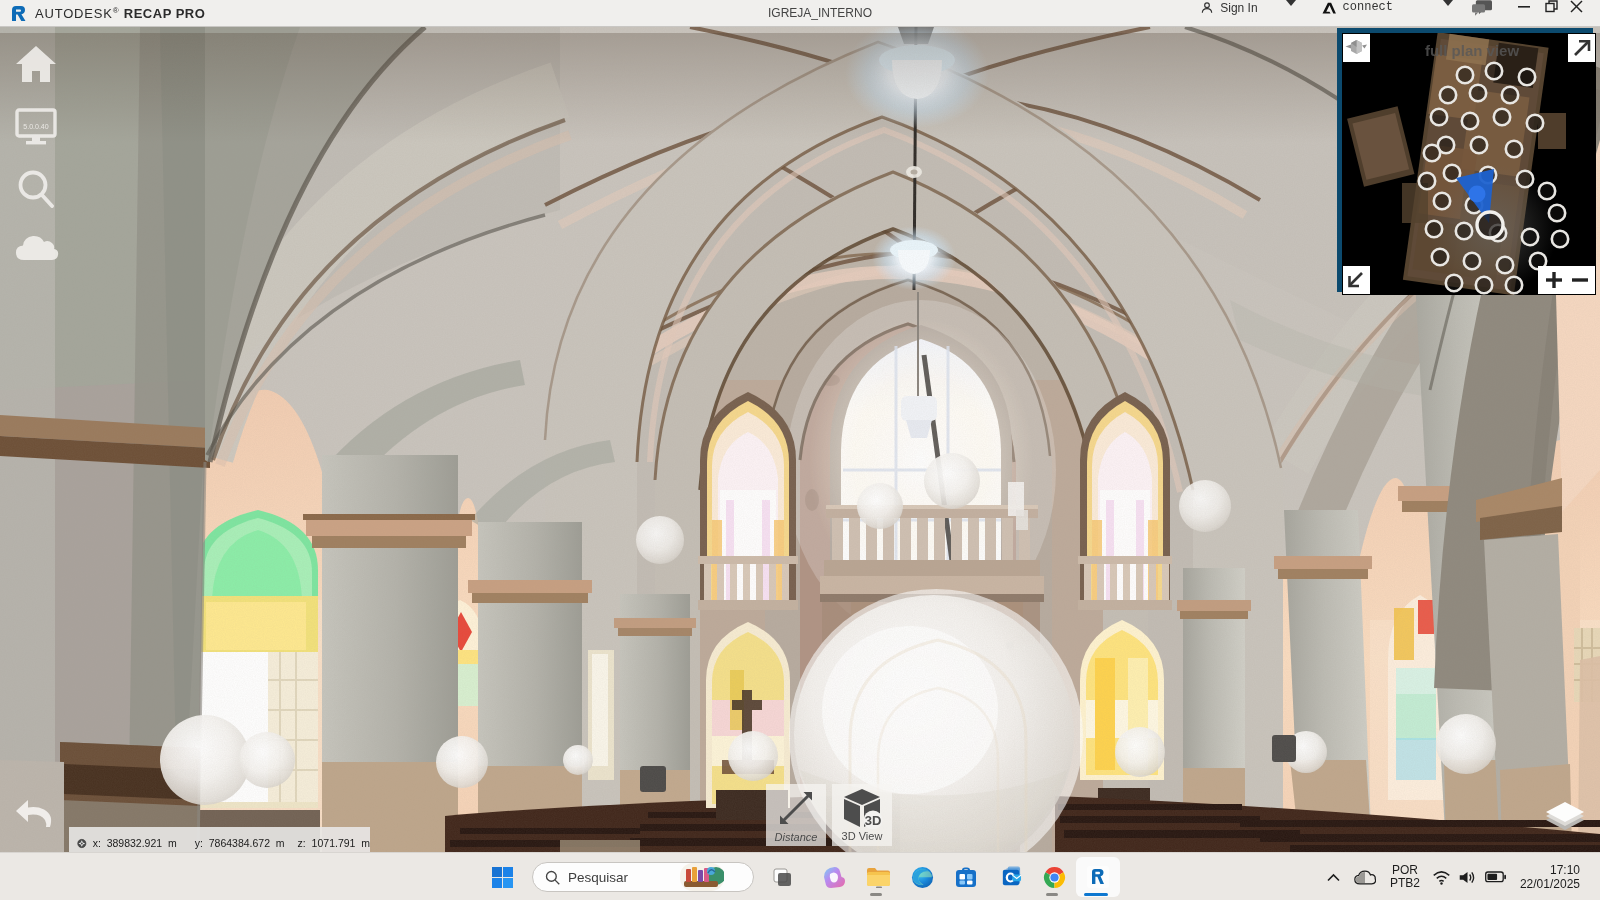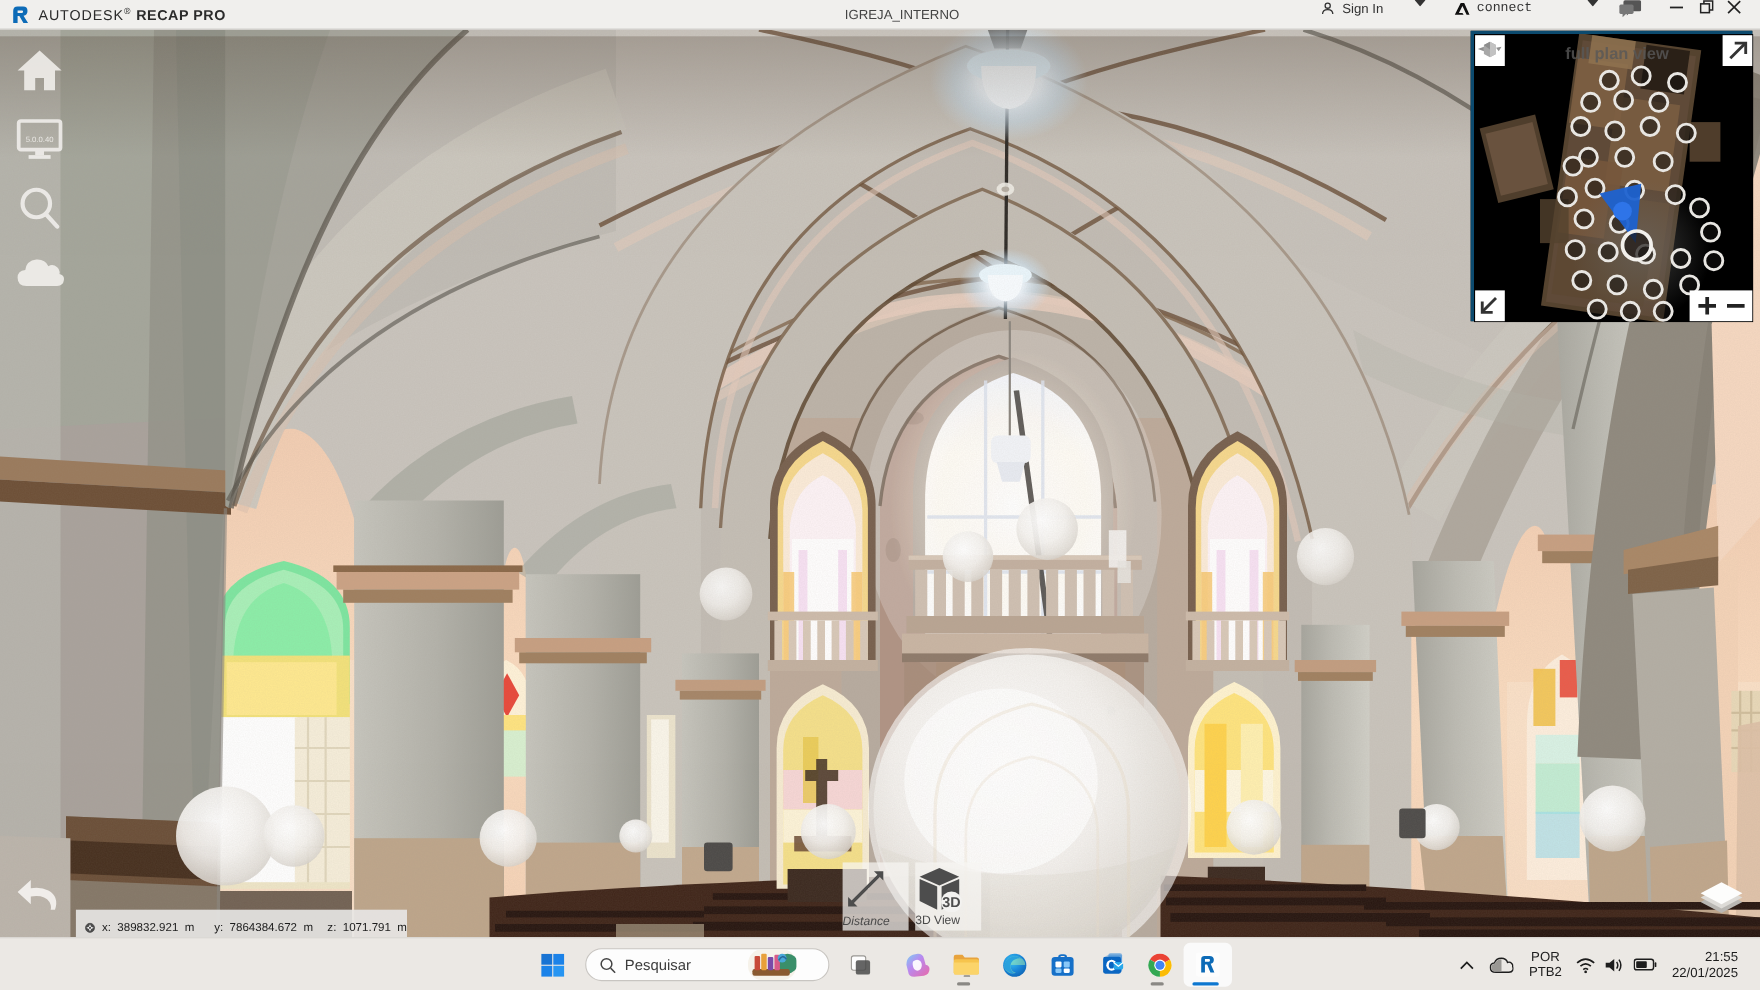--- a/index.html
+++ b/index.html
@@ -12,24 +12,24 @@
   #applogo .brand b { letter-spacing:0.5px; }
   #title { position:absolute; left:0; right:0; text-align:center; font-size:12px; color:#444;padding-left:40px; }
   #tright { position:absolute; right:0; top:0; height:27px; display:flex; align-items:flex-start; color:#333; font-size:12px; }
   .tritem { display:flex; align-items:center; margin-right:14px; }
   
   #scene { position:absolute; left:0; top:27px; }
   
   #ltools { position:absolute; left:14px; top:44px; width:44px; }
   #ltools svg { display:block; opacity:0.92; }
   
-  #minimap { position:absolute; left:1337px; top:28px; width:256px; height:264px; background:#000; border:3px solid #0c4a6e; }
+  #minimap { position:absolute; left:1337px; top:28px; width:256px; height:264px; background:#000; border:5px solid #0c4a6e; }
   
   #coords { position:absolute; left:69px; top:827px; width:301px; height:32px; background:rgba(232,231,229,0.9); display:flex; align-items:center; font-size:10.5px; color:#1c1c1c; }
-  .bbtn { position:absolute; top:784px; width:60px; height:62px; background:rgba(246,245,243,0.72); color:#4a4a4a; font-size:11px; }
+  .bbtn { position:absolute; top:784px; width:60px; height:62px; background:rgba(246,245,243,0.72); text-align:center; color:#4a4a4a; font-size:11px; }
   
   #taskbar { position:absolute; left:0; top:852px; width:1600px; height:48px; background:#ebe8e4; border-top:1px solid #d8d5d1; }
   #tbcenter { position:absolute; left:480px; top:0; height:48px; display:flex; align-items:center; }
   .tbicon { width:44px; height:40px; display:flex; align-items:center; justify-content:center; position:relative; }
   #searchbox { width:222px; height:30px; background:#fdfdfd; border:1px solid #c8c5c1; border-radius:15px; display:flex; align-items:center; margin:0 6px 0 8px; overflow:hidden; }
   #tray { position:absolute; right:0; top:0; height:48px; display:flex; align-items:center; color:#1d1d1d; }
 </style>
 </head>
 <body>
 <div id="screen">
@@ -769,18 +769,18 @@
       <svg width="19" height="15" viewBox="0 0 22 17" style="margin-right:8px;">
           <path d="M2,6 L6,6 L11,2 L11,15 L6,11 L2,11 Z" fill="#1d1d1d"></path>
           <path d="M13.5,5 Q16,8.5 13.5,12 M16,2.5 Q20,8.5 16,14.5" stroke="#1d1d1d" stroke-width="1.6" fill="none"></path>
         </svg>
       <svg width="21" height="12" viewBox="0 0 24 13" style="margin-right:14px;">
           <rect x="0.8" y="0.8" width="20" height="11" rx="2.5" fill="none" stroke="#1d1d1d" stroke-width="1.5"></rect>
           <rect x="22" y="4" width="2" height="5" rx="1" fill="#1d1d1d"></rect>
           <rect x="2.8" y="2.8" width="11" height="7" rx="1" fill="#1d1d1d"></rect>
         </svg>
       <div style="font-size:12px;line-height:14px;text-align:right;margin-right:20px;">
-          <div>21:55</div>
+          <div>17:10</div>
           <div>22/01/2025</div>
         </div>
     </div>
   </div>
 </div>
 
 </body></html>

